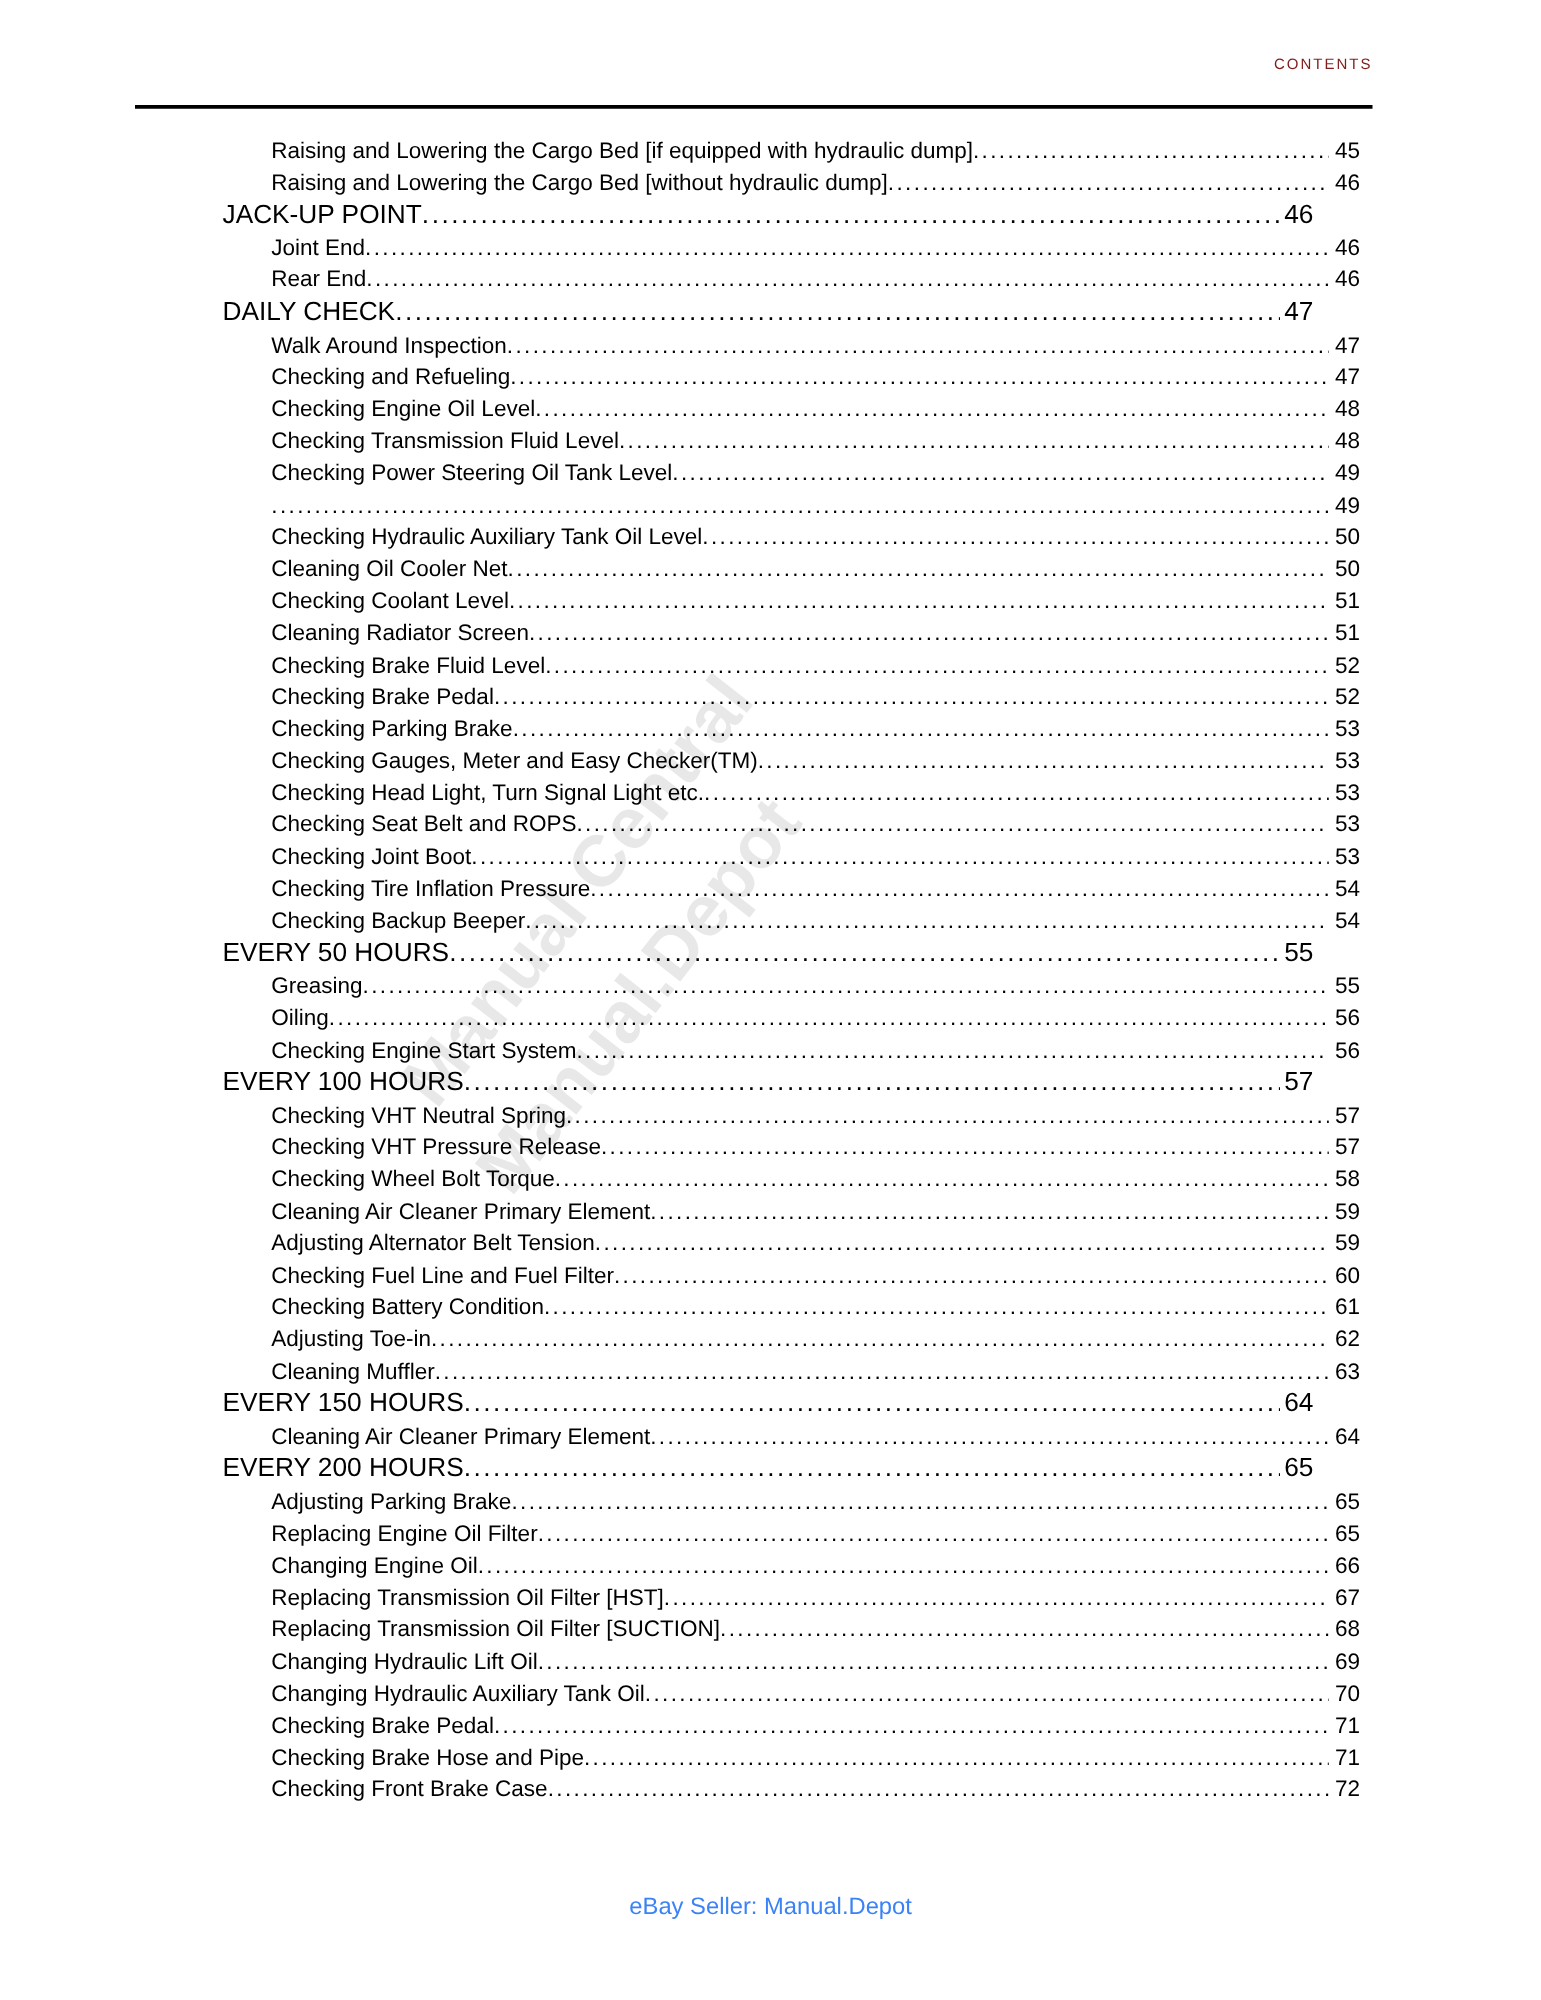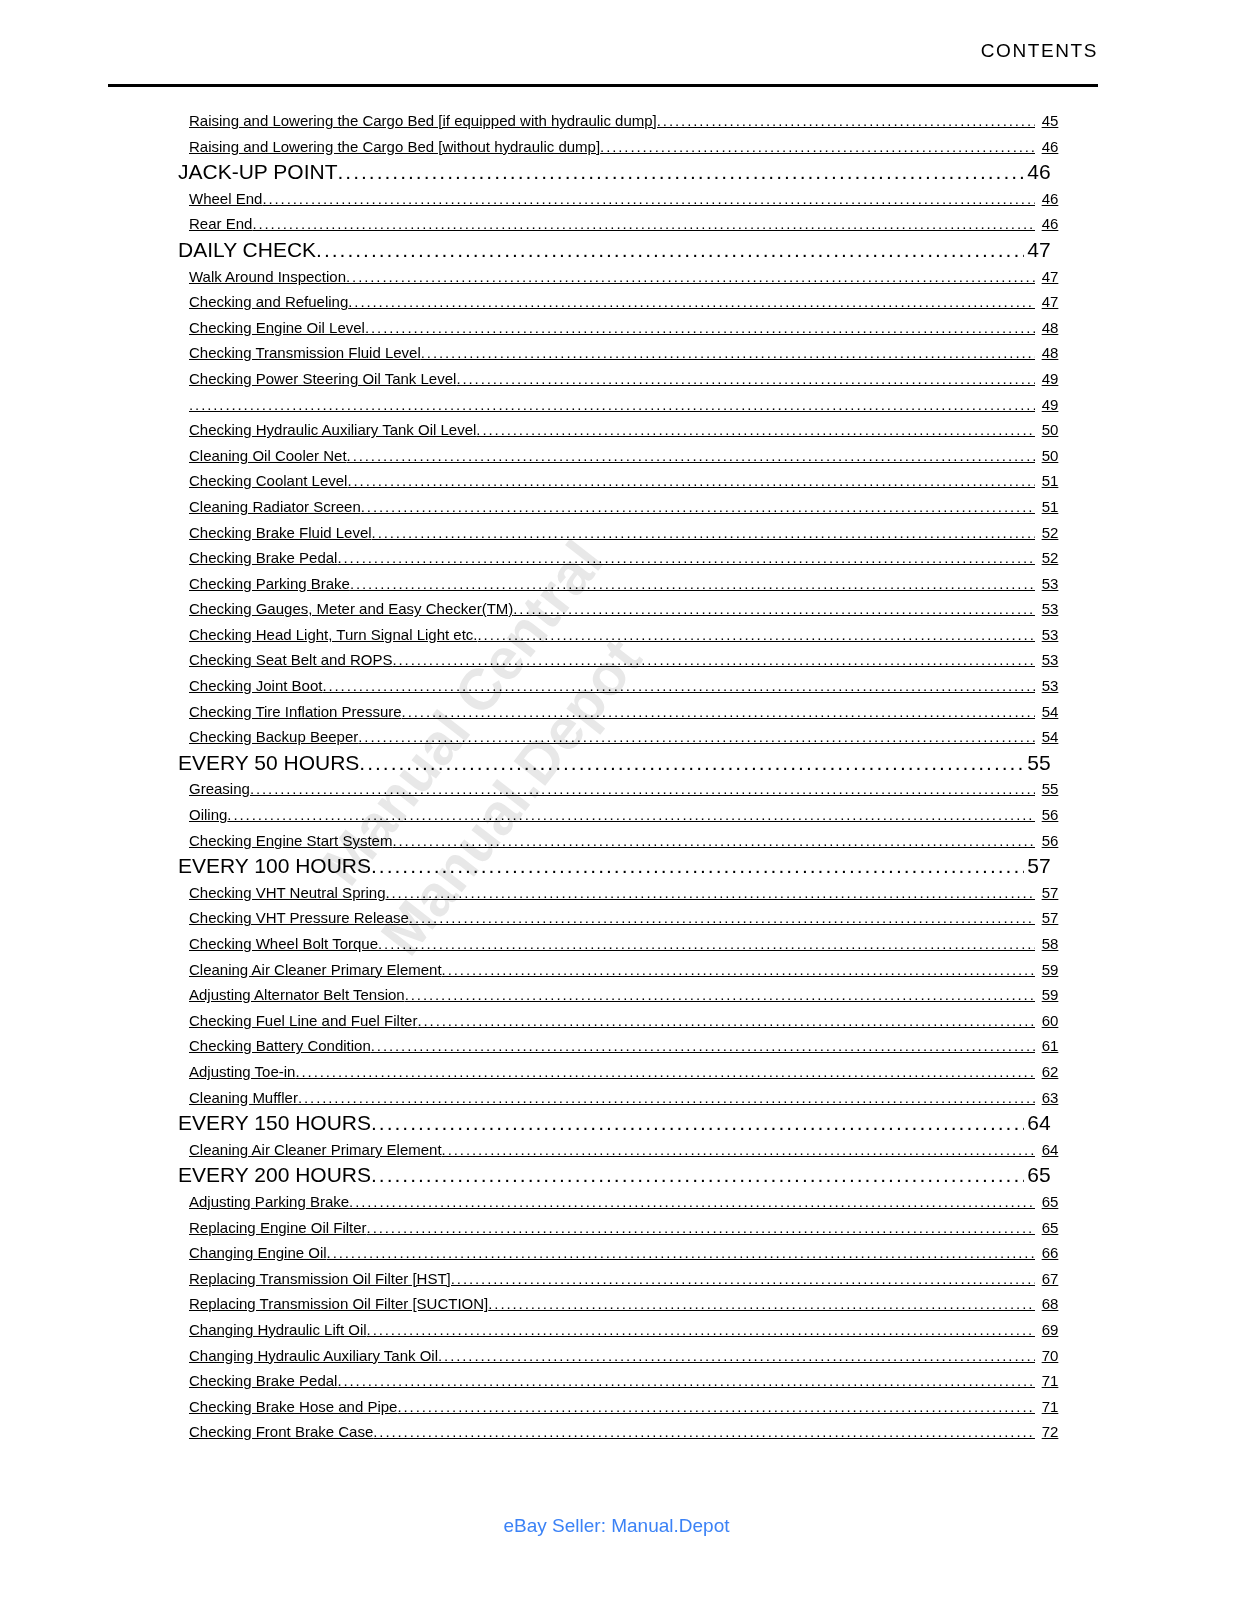--- a/index.html
+++ b/index.html
@@ -57,22 +57,22 @@
     z-index: 2;
   }
   #page-header {
     position: absolute;
     left: 108px;
     top: 40px;
     width: 990px;
   }
   #header-title {
     text-align: right;
-    color: #000000;
-    font-size: 19px;
+    color: #7f1d1d;
+    font-size: 12px;
     letter-spacing: 1.6px;
     font-weight: normal;
     line-height: 22px;
   }
   #header-rule {
     position: absolute;
     left: 108px;
     top: 84px;
     width: 990px;
     height: 3px;
@@ -112,24 +112,23 @@
   
   .lvl1 {
     margin-left: 0px;
     font-size: 21px;
     line-height: 26.6px;
   }
   .lvl1 .toc-dots { letter-spacing: 2.0px; }
 
   
   .lvl2 {
-    margin-left: 11px;
-    font-size: 15px;
+    margin-left: 39px;
+    font-size: 18px;
     line-height: 25.6px;
-    text-decoration: underline;
   }
 
   
   .gap .toc-title::after { content: " "; }
 
   
   #page-footer {
     position: absolute;
     left: 0;
     top: 1515px;
@@ -166,21 +165,21 @@
           <span class="toc-title">Raising and Lowering the Cargo Bed [without hydraulic dump]</span>
           <span class="toc-dots">............................................................................................................................................................................................................................</span>
           <span class="toc-page">46</span>
         </div>
         <div class="toc-row lvl1">
           <span class="toc-title">JACK-UP POINT</span>
           <span class="toc-dots">............................................................................................................................................................................................................................</span>
           <span class="toc-page">46</span>
         </div>
         <div class="toc-row lvl2">
-          <span class="toc-title">Wheel End</span>
+          <span class="toc-title">Joint End</span>
           <span class="toc-dots">............................................................................................................................................................................................................................</span>
           <span class="toc-page">46</span>
         </div>
         <div class="toc-row lvl2">
           <span class="toc-title">Rear End</span>
           <span class="toc-dots">............................................................................................................................................................................................................................</span>
           <span class="toc-page">46</span>
         </div>
         <div class="toc-row lvl1 gap">
           <span class="toc-title">DAILY CHECK</span>

